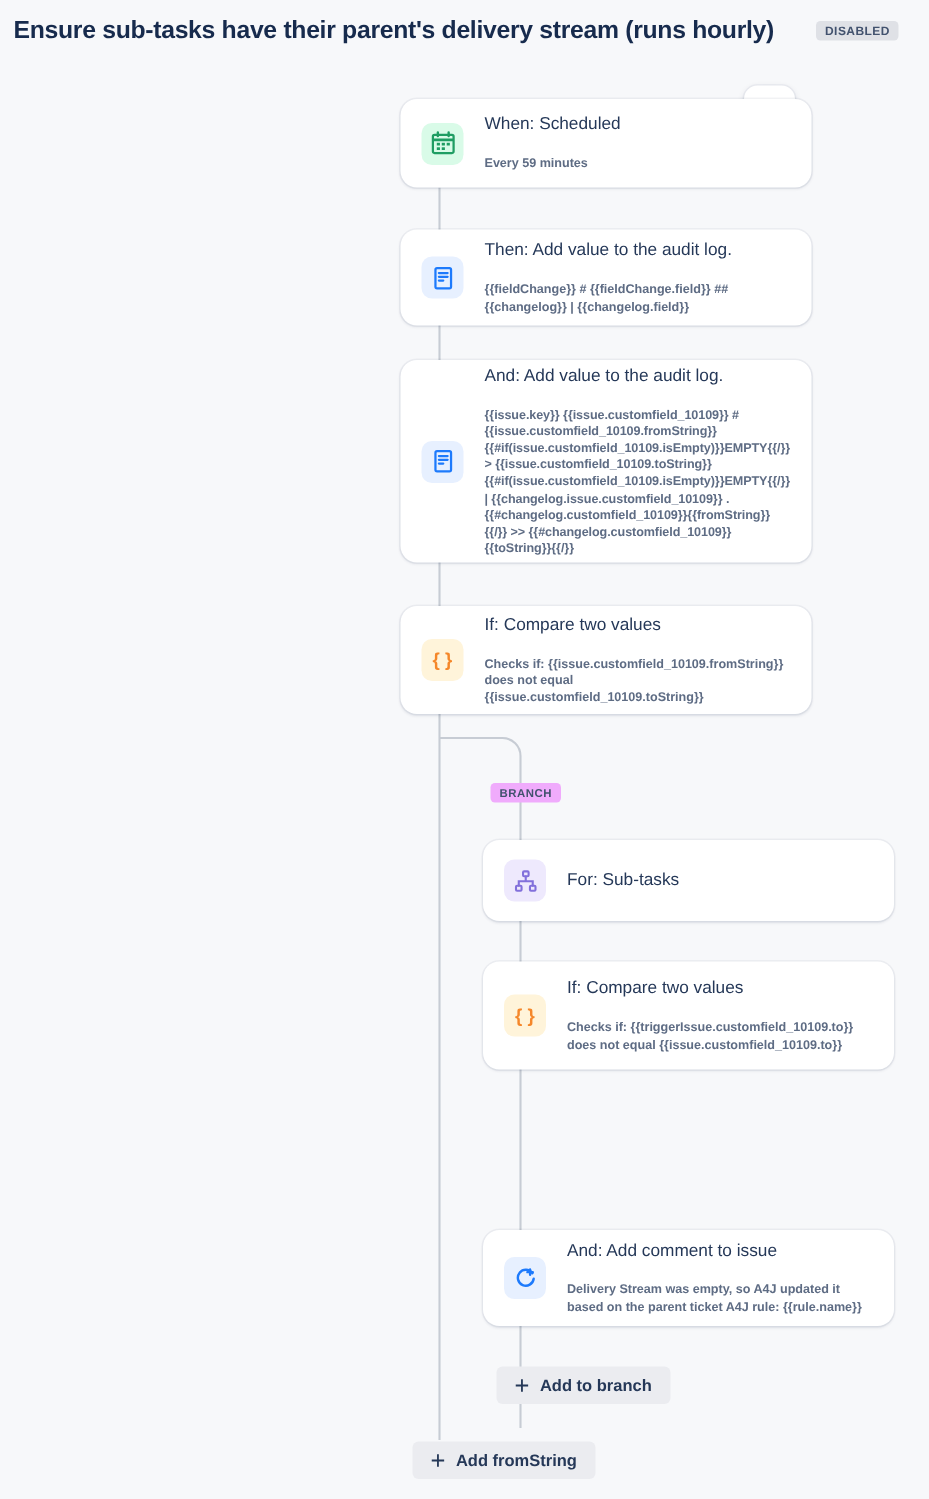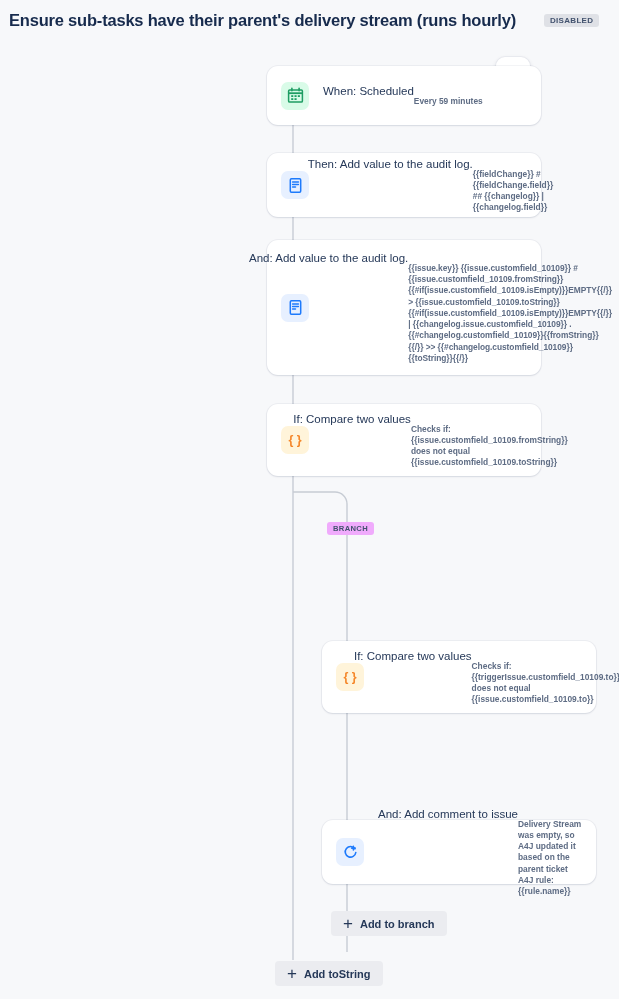--- a/index.html
+++ b/index.html
@@ -67,21 +67,21 @@
   }
   .card-icon {
     width: 28px; height: 28px;
     min-width: 28px;
     border-radius: 7px;
     display: flex;
     align-items: center;
     justify-content: center;
     margin-right: 14px;
   }
-  .card-body { display: flex; justify-content: center; }
+  .card-body { display: flex; flex-direction: column; justify-content: center; }
   .card-title {
     font-size: 11.5px;
     color: #253858;
     line-height: 15px;
     white-space: nowrap;
   }
   .card-sub {
     font-size: 8.4px;
     color: #5e6c84;
     line-height: 11.2px;
@@ -228,20 +228,33 @@
       </svg>
     </div>
     <div class="card-body" style="max-width:215px;">
       <div class="card-title">If: Compare two values</div>
       <div class="card-sub">Checks if: {{issue.customfield_10109.fromString}} does not equal {{issue.customfield_10109.toString}}</div>
     </div>
   </div>
 
   <div class="branch-chip" style="left:327px; top:522px;">BRANCH</div>
 
+  <div class="card" style="left:322px; top:560px; width:274px; height:54px;">
+    <div class="card-icon ic-purple">
+      <svg width="17" height="17" viewBox="0 0 17 17">
+        <rect x="6.7" y="1.9" width="3.7" height="3.3" rx="0.7" fill="none" stroke="#8270db" stroke-width="1.4"></rect>
+        <rect x="2.0" y="11.5" width="3.7" height="3.3" rx="0.7" fill="none" stroke="#8270db" stroke-width="1.4"></rect>
+        <rect x="11.3" y="11.5" width="3.7" height="3.3" rx="0.7" fill="none" stroke="#8270db" stroke-width="1.4"></rect>
+        <path d="M8.5 5.4v3.1M3.85 11.4V8.5h9.3v2.9" stroke="#8270db" stroke-width="1.4" fill="none" stroke-linecap="round"></path>
+      </svg>
+    </div>
+    <div class="card-body">
+      <div class="card-title">For: Sub-tasks</div>
+    </div>
+  </div>
 
   <div class="card" style="left:322px; top:641px; width:274px; height:72px;">
     <div class="card-icon ic-yellow">
       <svg width="18" height="16" viewBox="0 0 18 16">
         <text x="9" y="12.2" text-anchor="middle" font-family="'Liberation Sans', sans-serif" font-size="12.5" font-weight="bold" fill="#f5872a">{ }</text>
       </svg>
     </div>
     <div class="card-body" style="max-width:218px;">
       <div class="card-title">If: Compare two values</div>
       <div class="card-sub">Checks if: {{triggerIssue.customfield_10109.to}} does not equal {{issue.customfield_10109.to}}</div>
@@ -262,16 +275,16 @@
     </div>
   </div>
 
   <div class="add-btn" style="left:331px; top:911px;">
     <span class="plus">+</span>
     <span class="lbl">Add to branch</span>
   </div>
 
   <div class="add-btn" style="left:275px; top:961px;">
     <span class="plus">+</span>
-    <span class="lbl">Add toString</span>
+    <span class="lbl">Add fromString</span>
   </div>
 
 </div>
 
 </body></html>

